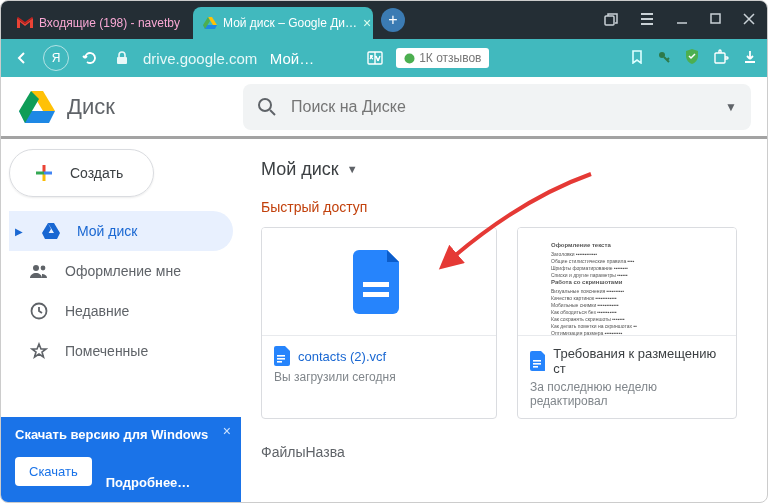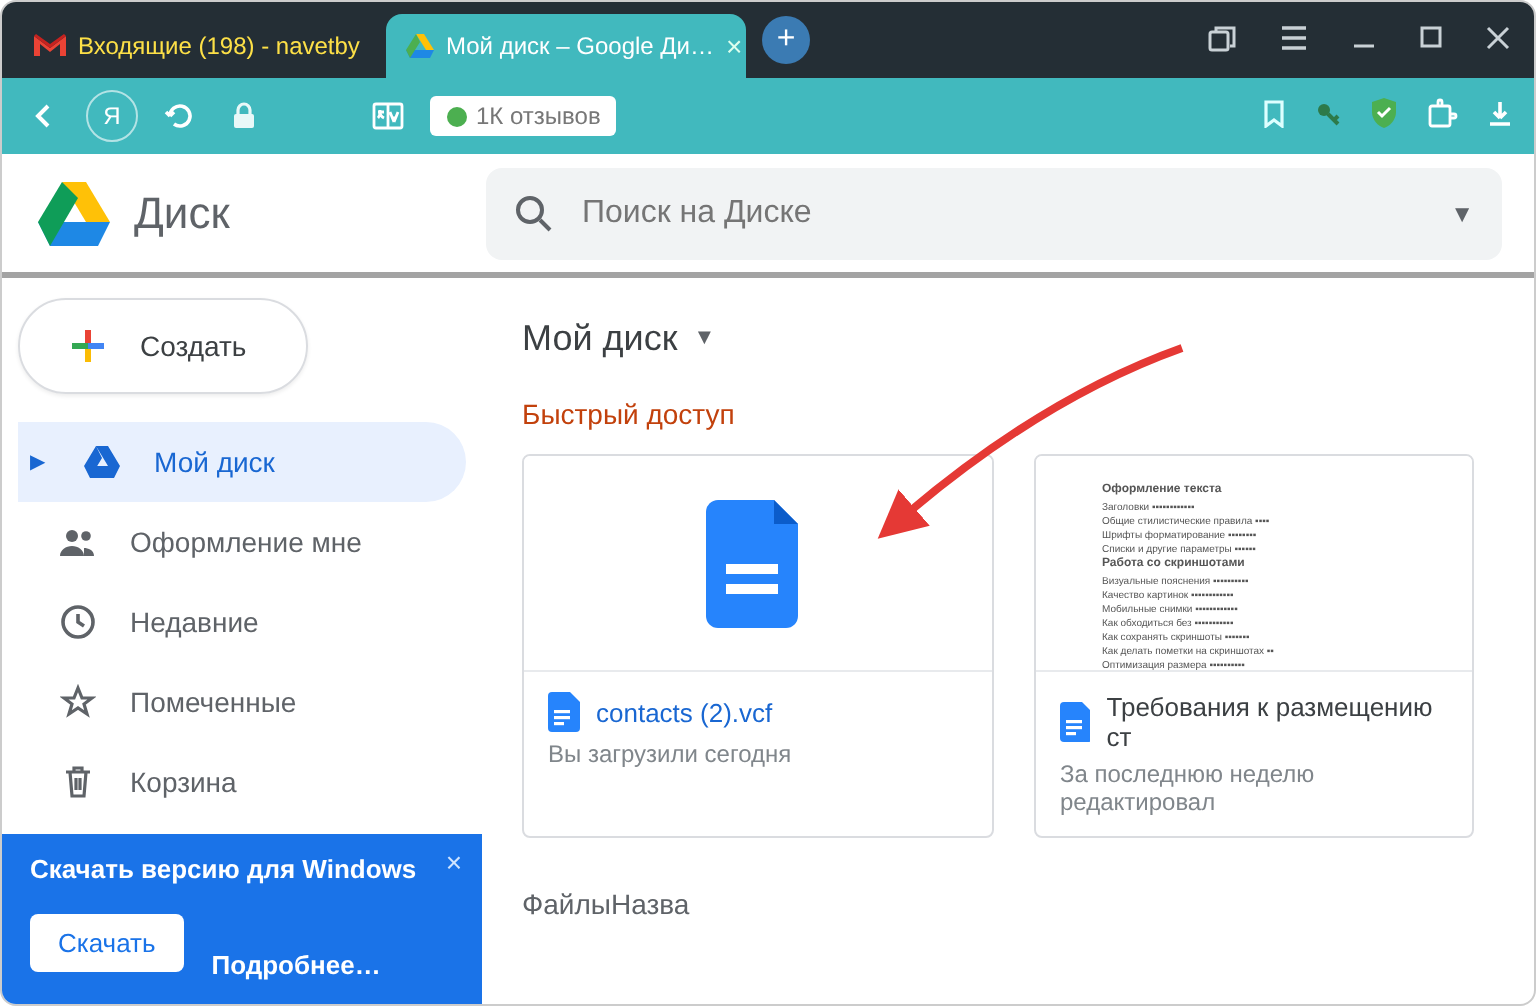--- a/index.html
+++ b/index.html
@@ -1,20 +1,20 @@
 <!DOCTYPE html>
 <html><head>
 <meta charset="utf-8">
 <style>
   * { box-sizing: border-box; margin: 0; padding: 0; font-family: Arial, "Helvetica Neue", sans-serif; }
   body { width: 768px; height: 503px; background: #fff; overflow: hidden; border: 1px solid #ccc; border-radius: 8px; position: relative; }
 
   
   .titlebar { height: 38px; background: #242e35; display: flex; align-items: center; }
-  .tab { height: 32px; display: flex; align-items: center; gap: 6px; padding: 0 10px; font-size: 12px; color: #fde047; border-radius: 8px 8px 0 0; margin-top: 6px; margin-left: 6px; max-width: 180px; overflow: hidden; white-space: nowrap; }
+  .tab { height: 32px; display: flex; align-items: center; gap: 6px; padding: 0 10px; font-size: 12px; color: #f9a8d4; border-radius: 8px 8px 0 0; margin-top: 6px; margin-left: 6px; max-width: 180px; overflow: hidden; white-space: nowrap; }
   .tab.active { background: #41b9be; color: #fff; }
   .tab .favicon { width: 16px; height: 16px; display:flex; align-items:center; justify-content:center; }
   .tab .close { width: 14px; color: #dfe; font-size: 14px; }
   .newtab { width: 24px; height: 24px; border-radius: 50%; background: #3b7bb3; color: #fff; display:flex; align-items:center; justify-content:center; margin-left:8px; font-size:16px; }
   .win-controls { margin-left:auto; display:flex; gap:22px; padding-right:12px; color:#c9d1d6; }
   .win-controls span { font-size: 12px; }
   .win-controls .icon svg { display:block; }
 
   .urlbar { height: 38px; background: #41b9be; display:flex; align-items:center; gap:10px; padding: 0 10px; color:#fff; font-size: 13px; }
   .urlbar .btn { width:22px; height:22px; display:flex; align-items:center; justify-content:center; color:#dff; }
@@ -136,20 +136,24 @@
       <svg width="16" height="16" fill="none" stroke="#fff" stroke-width="1.8">
         <path d="M3 8a5 5 0 1 1 2 4M3 8l-2-2m2 2l2-2"></path>
       </svg>
     </span>
   <span class="btn">
       <svg width="12" height="14" fill="#e8f8f8">
         <rect x="1" y="6" width="10" height="7" rx="1"></rect>
         <path fill="none" stroke="#e8f8f8" stroke-width="1.6" d="M3 6V4a3 3 0 0 1 6 0v2"></path>
       </svg>
     </span>
+  <span class="url">
+    <span>drive.google.com</span>&nbsp;&nbsp;
+    <span class="path">Мой…</span>
+  </span>
   <span class="spacer"></span>
   <span class="btn">
       <svg width="16" height="14" fill="none" stroke="#fff" stroke-width="1.4">
         <rect x="1" y="1" width="14" height="12" rx="1"></rect>
         <path d="M8 1v12M3 5h3M4 4v1c0 2-1 3-1 3m1-3s0 2 2 3m3-3l2 5m0 0l2-5m-3 3h2"></path>
       </svg>
     </span>
   <span class="reviews">
     <svg width="11" height="11" fill="#4caf50">
         <circle cx="5.5" cy="5.5" r="5"></circle>
@@ -238,28 +242,20 @@
           </span>
         <span>Недавние</span>
       </div>
       <div class="nav-item">
         <span class="nav-icon">
             <svg width="18" height="18" fill="none" stroke="#5f6368" stroke-width="1.6">
               <path d="M9 2l2 5h5l-4 3 1.5 5L9 12l-4.5 3L6 10 2 7h5z"></path>
             </svg>
           </span>
         <span>Помеченные</span>
-      </div>
-      <div class="nav-item">
-        <span class="nav-icon">
-            <svg width="16" height="18" fill="none" stroke="#5f6368" stroke-width="1.6">
-              <path d="M2 4h12M6 4V2h4v2M4 4l1 12h6l1-12M7 7v6m2-6v6"></path>
-            </svg>
-          </span>
-        <span>Корзина</span>
       </div>
     </nav>
 
     <div class="promo">
       <span class="close-x">×</span>
       <div style="font-weight:700;">Скачать версию для Windows</div>
       <div class="row">
         <button class="dl">Скачать</button>
         <span class="more">Подробнее…</span>
       </div>

